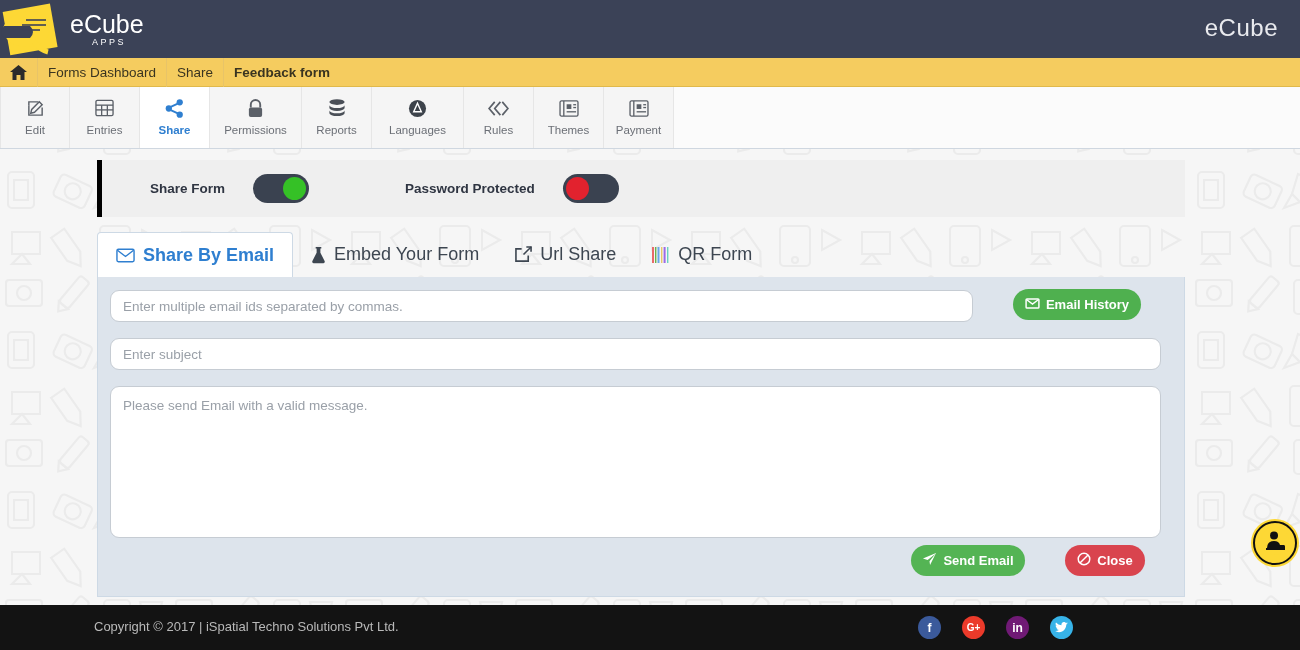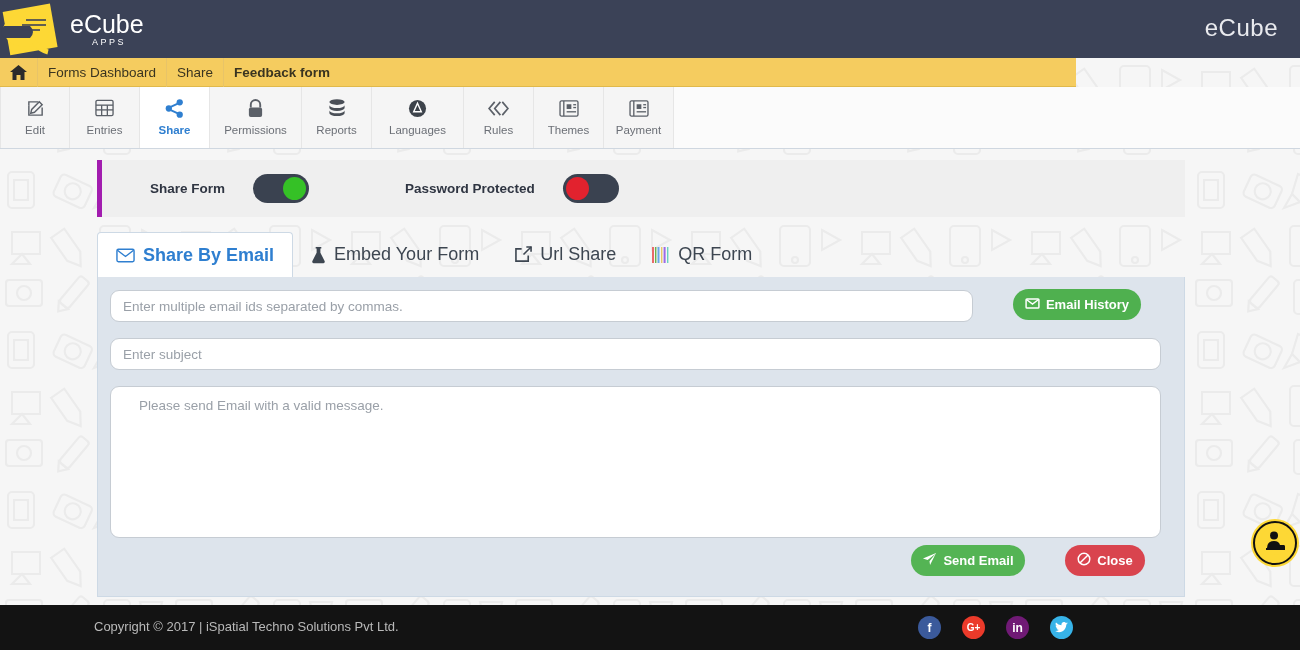--- a/index.html
+++ b/index.html
@@ -28,21 +28,21 @@
   .brand-logo{
     position:absolute; left:0; top:0; width:210px; height:58px;
   }
   .brand-right{
     position:absolute; right:22px; top:14px;
     color:#e9eaee; font-size:24px; letter-spacing:.5px;
   }
 
   
   .crumbbar{
-    position:absolute; top:58px; left:0; width:1076px; height:29px;
+    position:absolute; top:58px; left:0; width:1300px; height:29px;
     background:#f5cc5f; z-index:10;
     border-bottom:1px solid #e0b94b;
     display:flex; align-items:center;
   }
   .crumb-home{
     width:38px; display:flex; align-items:center; justify-content:center;
     color:#2b2b2b; font-size:15px;
     border-right:1px solid #e8c468; height:29px;
   }
   .crumb{
@@ -74,21 +74,21 @@
   .mod:first-child{ border-left:1px solid #e6e6e6; }
   .mod.wide{ width:92px; }
   .mod.active{ background:#ffffff; color:#2f7fd0; font-weight:bold; }
   .mod .mi{ height:20px; display:flex; align-items:center; }
   .mod .ml{ line-height:1; }
 
   
   .togglepanel{
     position:absolute; left:97px; top:160px; width:1088px; height:57px;
     background:#efefef; z-index:5;
-    border-left:5px solid #a21caf;
+    border-left:5px solid #000000;
     display:flex; align-items:center;
   }
   .tg-label{
     font-size:13.5px; font-weight:bold; color:#2f3542;
   }
   .switch{
     width:56px; height:29px; border-radius:15px; background:#3a4250;
     position:relative; flex:0 0 auto;
   }
   .knob{
@@ -124,21 +124,21 @@
     border:1px solid #c6ccd3; border-radius:9px;
     font-size:13.5px; color:#9aa0a8;
     padding:8px 12px;
     font-family:"Liberation Sans", sans-serif;
   }
   .inp::placeholder{ color:#9aa0a8; opacity:1;}
   #email-input{ left:12px; top:13px; width:863px; height:32px; }
   #subject-input{ left:12px; top:61px; width:1051px; height:32px; }
   #message-input{
     left:12px; top:109px; width:1051px; height:152px;
-    resize:none; line-height:1.4; padding:10px 28px;
+    resize:none; line-height:1.4; padding:10px 12px;
   }
   .btn{
     position:absolute; border:none; border-radius:16px;
     color:#fff; font-size:13px; font-weight:bold;
     display:flex; align-items:center; justify-content:center; gap:6px;
     cursor:pointer; font-family:"Liberation Sans", sans-serif;
   }
   #email-history-btn{ left:915px; top:12px; width:128px; height:31px; background:#4fb04f; }
   #send-email-btn{ left:813px; top:268px; width:114px; height:31px; background:#54b454; }
   #close-btn{ left:967px; top:268px; width:80px; height:31px; background:#d9444e; }

